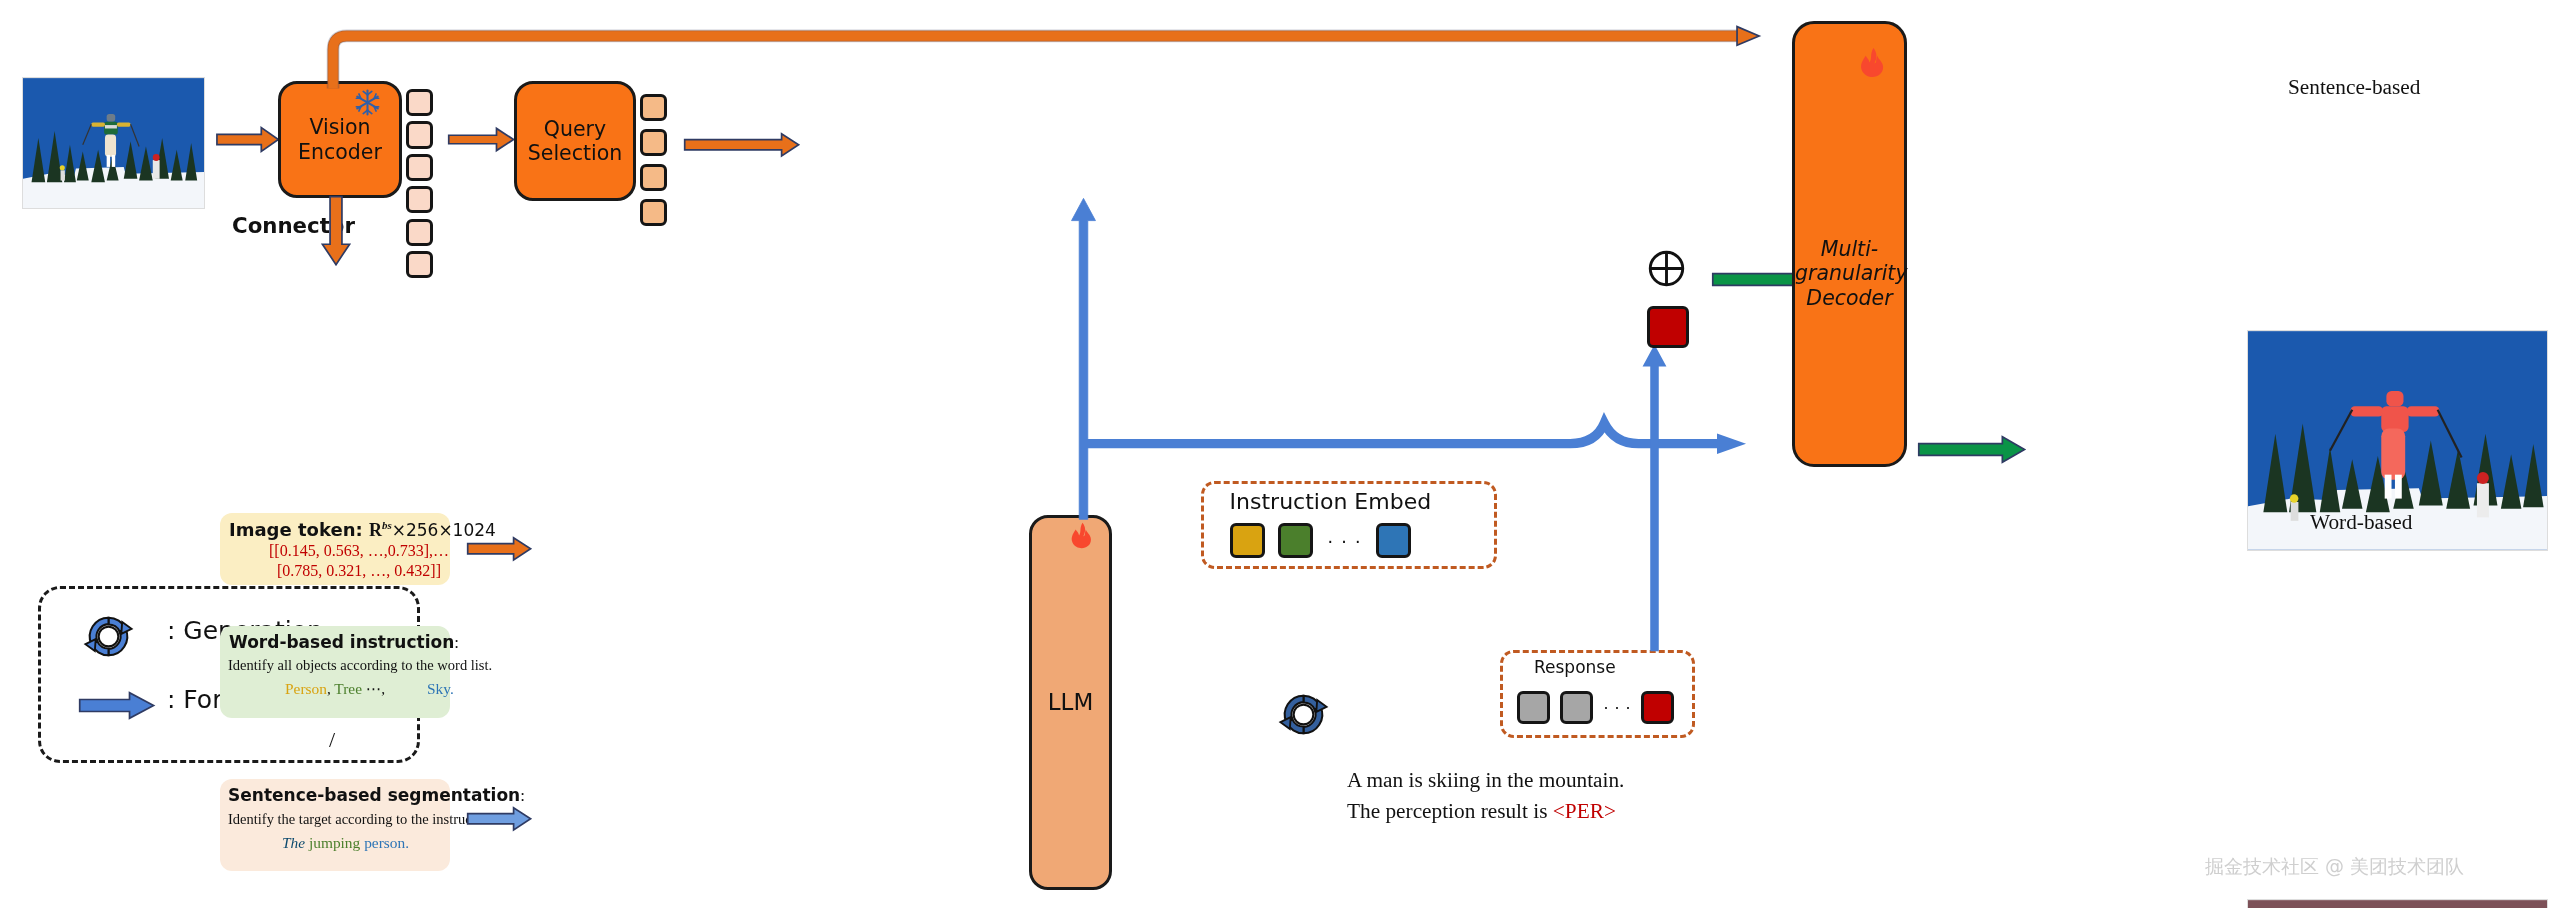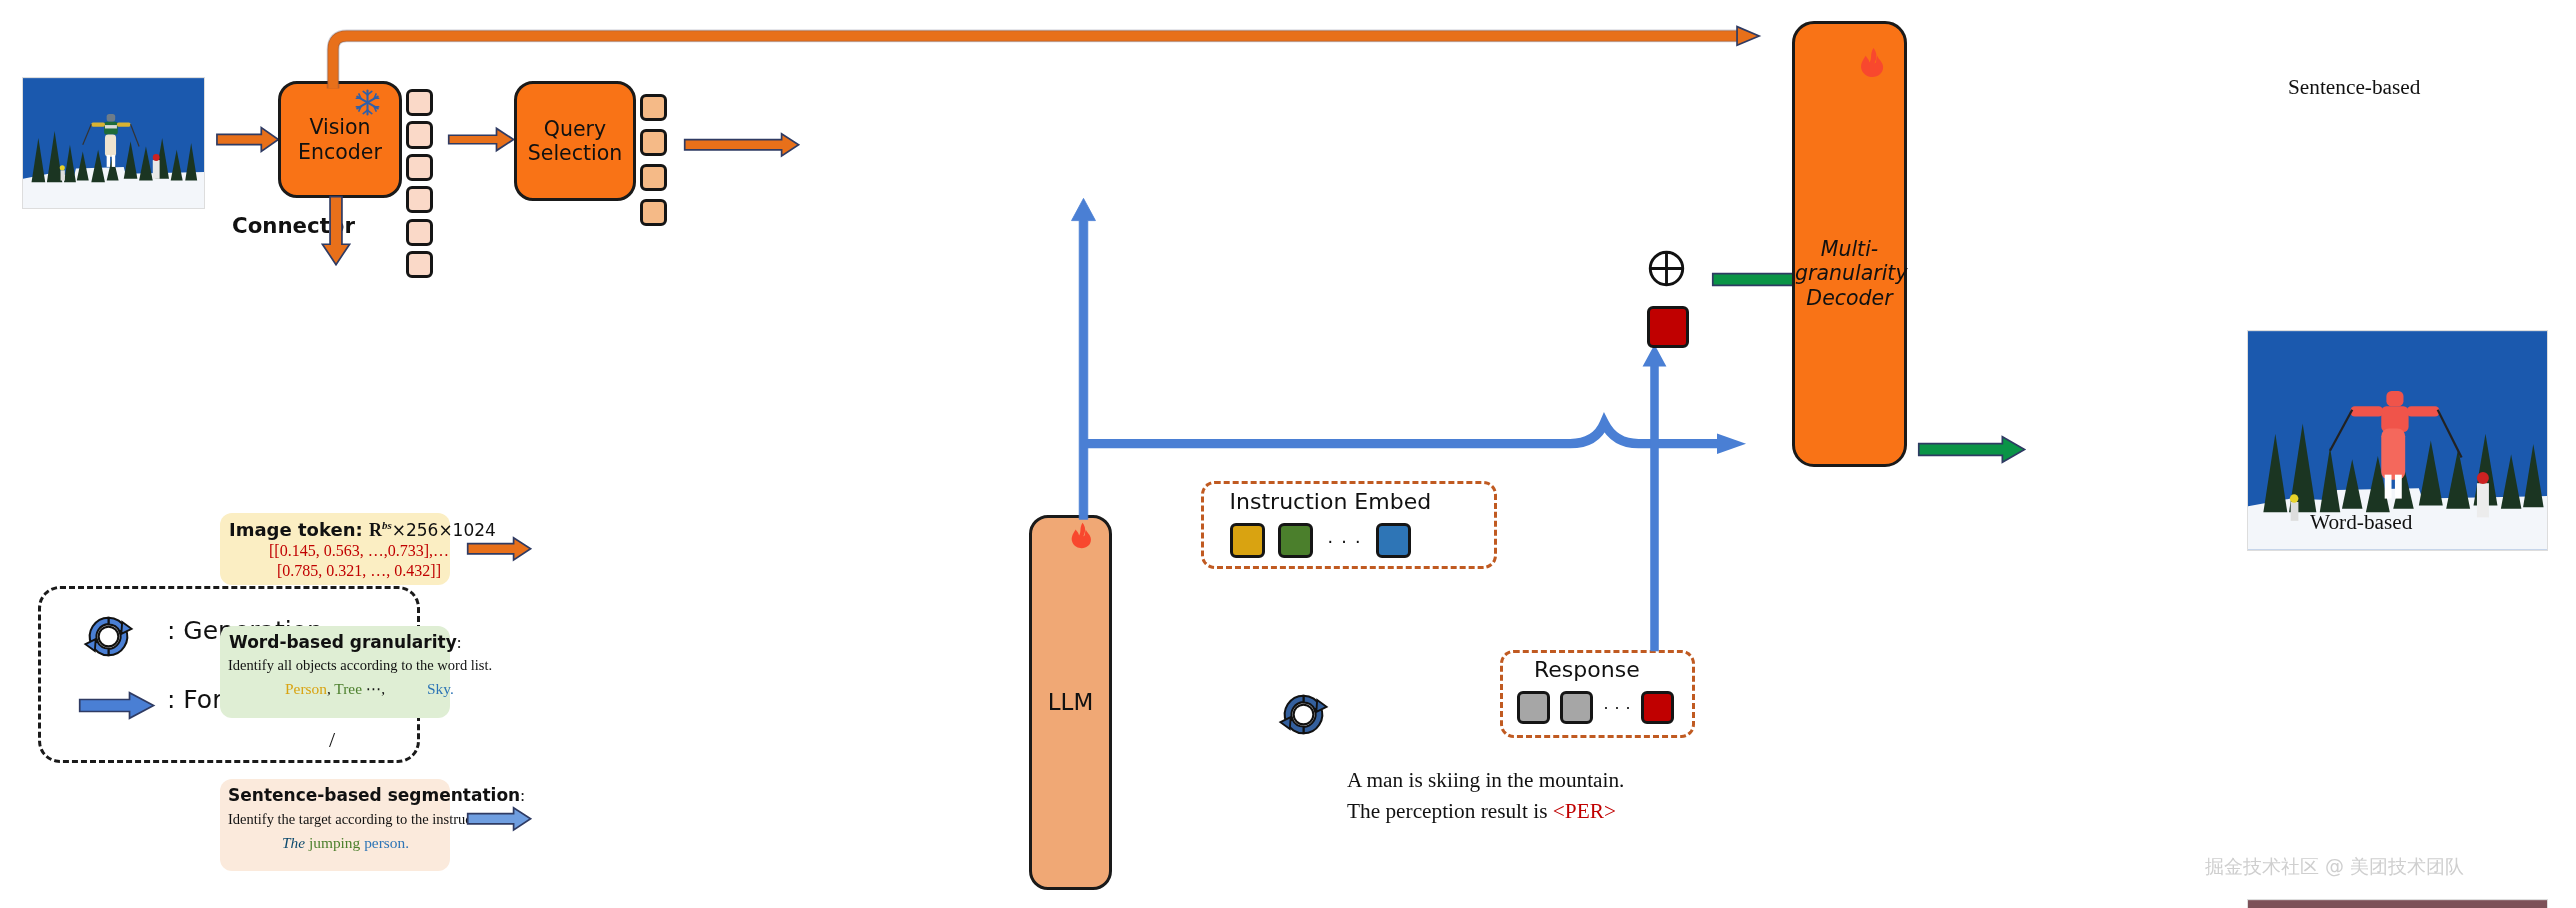--- a/index.html
+++ b/index.html
@@ -184,21 +184,21 @@
 <div class="abs serif" style="left:277px;top:562px;font-size:16px;color:#c00000;white-space:nowrap;">[0.785, 0.321, …, 0.432]]</div>
 
 <div class="abs" style="left:466px;top:536px;">
   <svg width="68" height="25.6" viewBox="0 0 80 30">
     <path d="M2 9 L56 9 L56 2 L76 15 L56 28 L56 21 L2 21 Z" fill="#e8701a" stroke="#2f3b63" stroke-width="2"></path>
   </svg>
 </div>
 
 <div class="abs" style="left:220px;top:626px;width:230px;height:92px;background:#dfeed4;border-radius:12px;"></div>
 <div class="abs" style="left:229px;top:632px;font-size:17px;white-space:nowrap;">
-  <span class="seg-title">Word-based granularity</span><span class="serif">:</span>
+  <span class="seg-title">Word-based instruction</span><span class="serif">:</span>
 </div>
 <div class="abs serif" style="left:228px;top:657px;font-size:14.5px;white-space:nowrap;">Identify all objects  according to the word list.</div>
 <div class="abs serif" style="left:285px;top:680px;font-size:15.4px;white-space:nowrap;">
   <span style="color:#d9a311;">Person</span><span>, </span><span style="color:#4b7f2c;">Tree</span><span> ⋯, </span><span style="color:#2e75b6;margin-left:38px;">Sky</span><span style="color:#2e75b6;">.</span>
 </div>
 
 <div class="abs serif" style="left:329px;top:727px;font-size:22px;">/</div>
 
 <div class="abs" style="left:220px;top:779px;width:230px;height:92px;background:#fbeadc;border-radius:12px;"></div>
 <div class="abs" style="left:228px;top:785px;font-size:17px;white-space:nowrap;">
@@ -255,21 +255,21 @@
     <path d="M51 22 a22 22 0 0 1 -20 31 l0 -7.5 a14.5 14.5 0 0 0 13 -20 Z" fill="#34609e" stroke="#111" stroke-width="2.4"></path>
     <path d="M31 53 a22 22 0 0 1 -20 -13 l7 -3 a14.5 14.5 0 0 0 13 8 Z" fill="#34609e" stroke="#111" stroke-width="2.4"></path>
     <path d="M11 40 a22 22 0 0 1 20 -31 l0 7.5 a14.5 14.5 0 0 0 -13 20 Z" fill="#34609e" stroke="#111" stroke-width="2.4"></path>
     <path d="M47 14 L58 22 L46 28 Z" fill="#34609e" stroke="#111" stroke-width="2.2"></path>
     <path d="M15 48 L4 40 L16 34 Z" fill="#34609e" stroke="#111" stroke-width="2.2"></path>
     <circle cx="31" cy="31" r="11.5" fill="#fff" stroke="#111" stroke-width="2.4"></circle>
   </svg>
 </div>
 
 <div class="abs dashbox-or" style="left:1500px;top:650px;width:189px;height:82px;">
-  <div class="abs" style="left:31px;top:4.3px;font-size:22px;font-family:'DejaVu Sans',sans-serif;">Response</div>
+  <div class="abs" style="left:31px;top:4.3px;font-size:17px;font-family:'DejaVu Sans',sans-serif;">Response</div>
   <div class="abs" style="left:13.7px;top:38px;display:flex;align-items:center;gap:10.2px;">
     <div class="token" style="width:27px;height:27px;background:#a6a6a6;"></div>
     <div class="token" style="width:27px;height:27px;background:#a6a6a6;"></div>
     <div style="font-size:18px;">· · ·</div>
     <div class="token" style="width:27px;height:27px;background:#c00000;"></div>
   </div>
 </div>
 
 <div class="abs" style="left:1639px;top:341px;">
   <svg width="31" height="312" viewBox="0 0 36 366">

